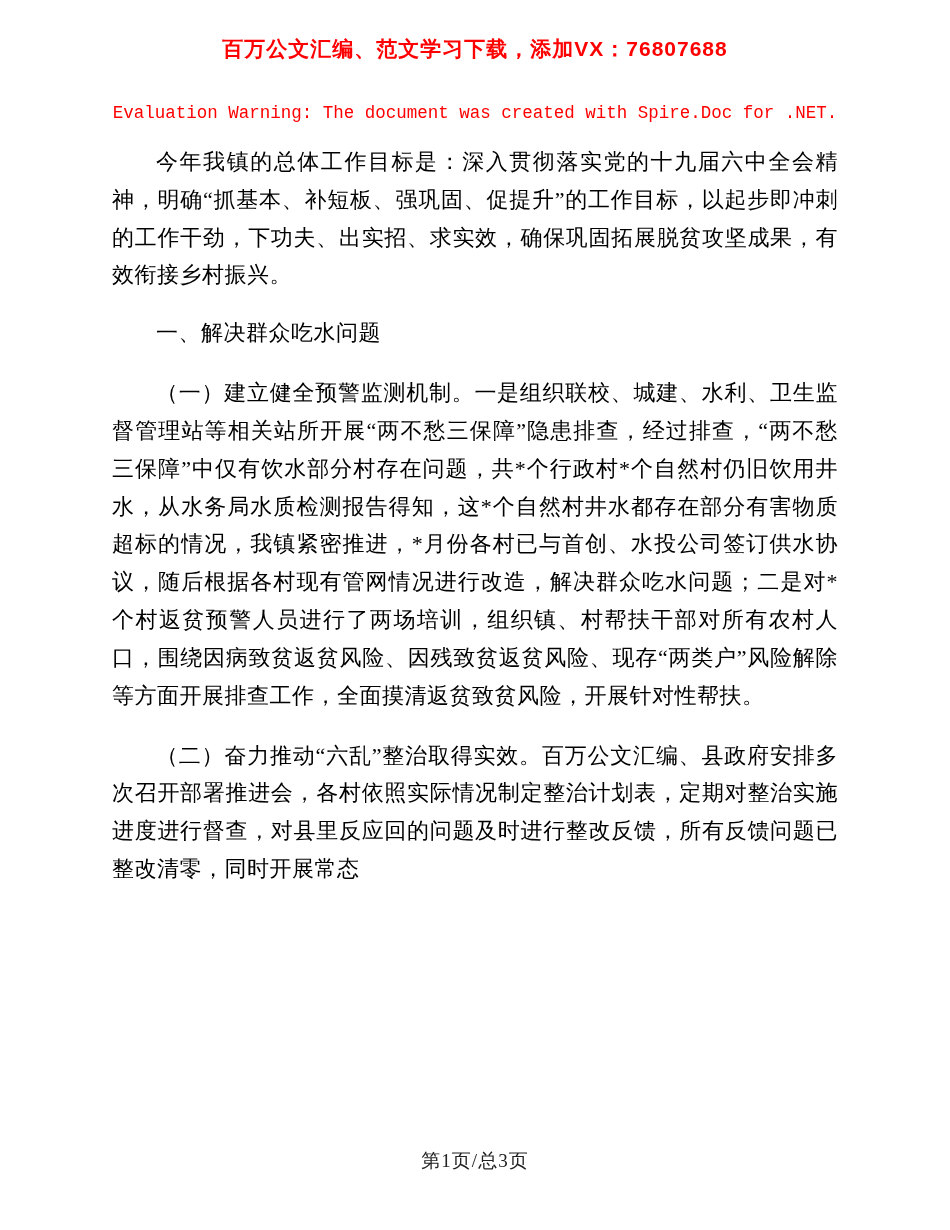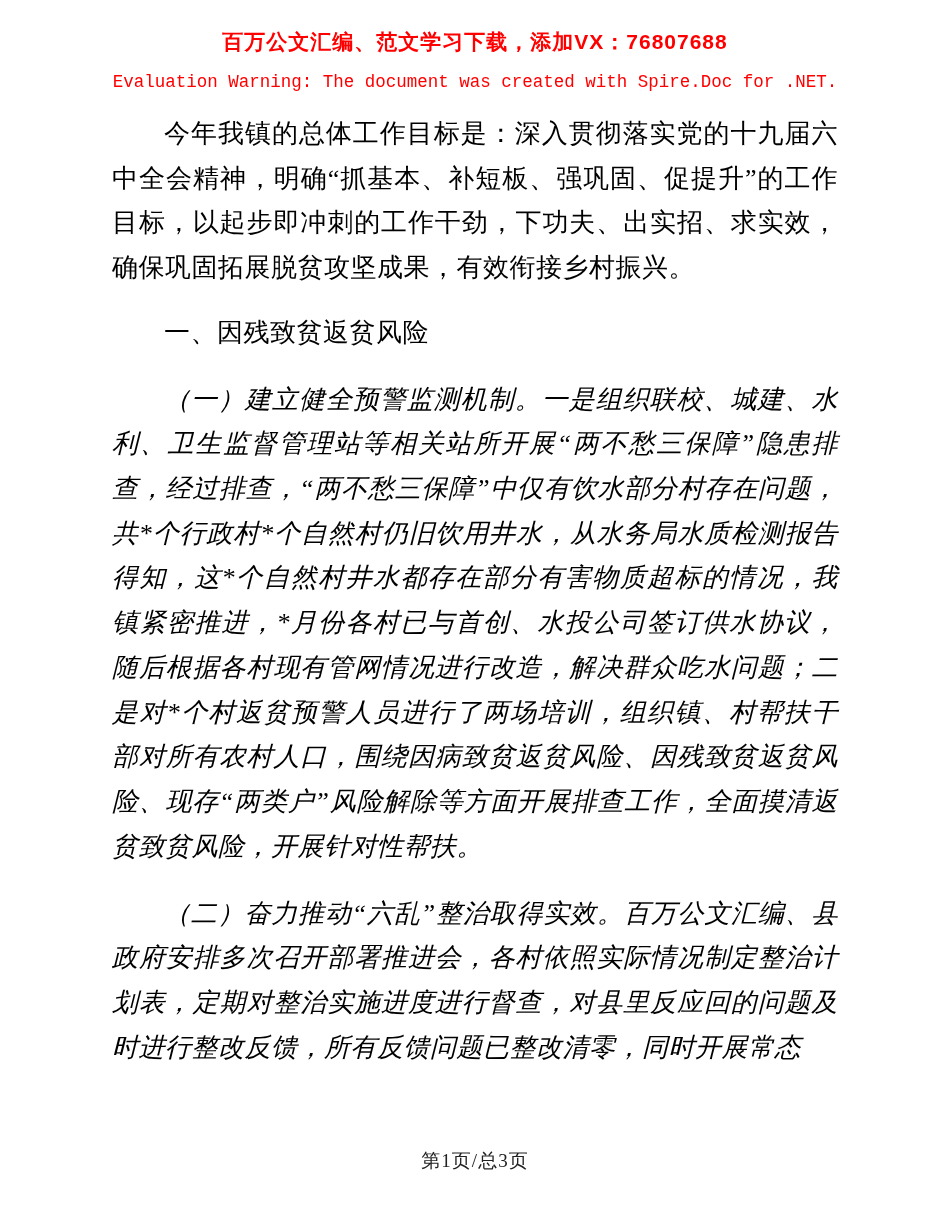--- a/index.html
+++ b/index.html
@@ -16,63 +16,62 @@
   .page {
     position: relative;
     width: 950px;
     height: 1230px;
     box-sizing: border-box;
     padding: 0 112px;
     background: #ffffff;
     overflow: hidden;
   }
   .promo {
-    padding-top: 28px;
+    padding-top: 35px;
     text-align: center;
     color: #ff0000;
     font-size: 21px;
     font-weight: 600;
     letter-spacing: 1px;
     font-family: "Liberation Sans", sans-serif;
   }
   .warning {
-    margin-top: 16px;
+    margin-top: 40px;
     text-align: center;
     color: #ff0000;
     font-size: 17.5px;
     font-family: "Liberation Mono", monospace;
     white-space: nowrap;
   }
   .doc-title {
     margin: 26px 0 0 0;
     text-align: center;
     font-size: 31px;
     font-weight: 700;
     color: #000000;
     letter-spacing: 1px;
     font-family: "Liberation Serif", serif;
   }
   .para {
     margin: 16px 0 0 0;
-    font-size: 26px;
+    font-size: 22px;
     line-height: 1.72;
     text-align: justify;
     text-indent: 2em;
     color: #000000;
     letter-spacing: 0.5px;
   }
   .para.first {
     margin-top: 20px;
   }
   .para.section-heading {
     margin-top: 20px;
   }
   .para.block {
     margin-top: 22px;
-    font-style: italic;
   }
   .footer {
     position: absolute;
     left: 0;
     bottom: 56px;
     width: 100%;
     text-align: center;
     font-size: 19px;
     color: #222222;
     letter-spacing: 1px;
@@ -83,21 +82,21 @@
 
 <div class="page">
 
   <div class="promo">百万公文汇编、范文学习下载，添加VX：76807688</div>
 
   <div class="warning">Evaluation Warning: The document was created with Spire.Doc for .NET.</div>
 
 
   <p class="para first">今年我镇的总体工作目标是：深入贯彻落实党的十九届六中全会精神，明确“抓基本、补短板、强巩固、促提升”的工作目标，以起步即冲刺的工作干劲，下功夫、出实招、求实效，确保巩固拓展脱贫攻坚成果，有效衔接乡村振兴。</p>
 
-  <p class="para section-heading">一、因残致贫返贫风险</p>
+  <p class="para section-heading">一、解决群众吃水问题</p>
 
   <p class="para block">（一）建立健全预警监测机制。一是组织联校、城建、水利、卫生监督管理站等相关站所开展“两不愁三保障”隐患排查，经过排查，“两不愁三保障”中仅有饮水部分村存在问题，共*个行政村*个自然村仍旧饮用井水，从水务局水质检测报告得知，这*个自然村井水都存在部分有害物质超标的情况，我镇紧密推进，*月份各村已与首创、水投公司签订供水协议，随后根据各村现有管网情况进行改造，解决群众吃水问题；二是对*个村返贫预警人员进行了两场培训，组织镇、村帮扶干部对所有农村人口，围绕因病致贫返贫风险、因残致贫返贫风险、现存“两类户”风险解除等方面开展排查工作，全面摸清返贫致贫风险，开展针对性帮扶。</p>
 
   <p class="para block">（二）奋力推动“六乱”整治取得实效。百万公文汇编、县政府安排多次召开部署推进会，各村依照实际情况制定整治计划表，定期对整治实施进度进行督查，对县里反应回的问题及时进行整改反馈，所有反馈问题已整改清零，同时开展常态</p>
 
   <div class="footer">
     <span>第1页/总3页</span>
   </div>
 
 </div>

